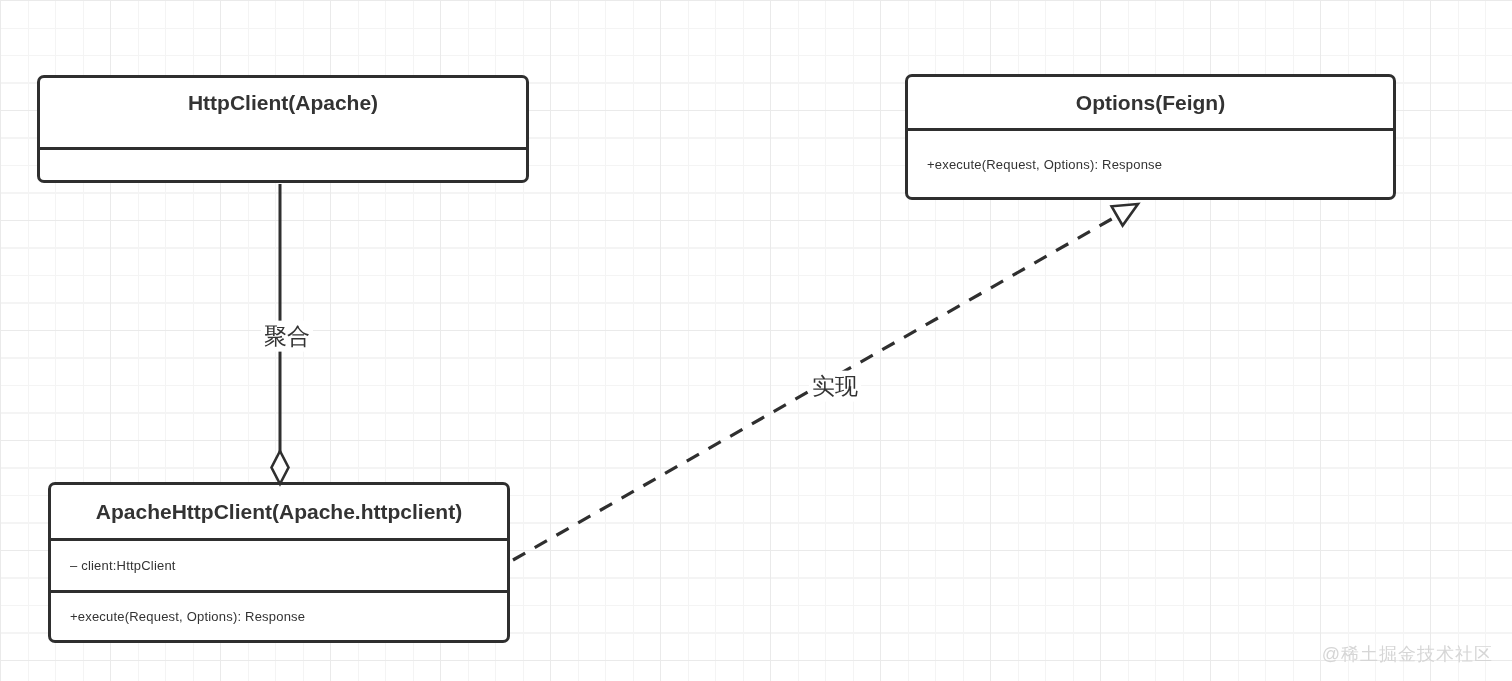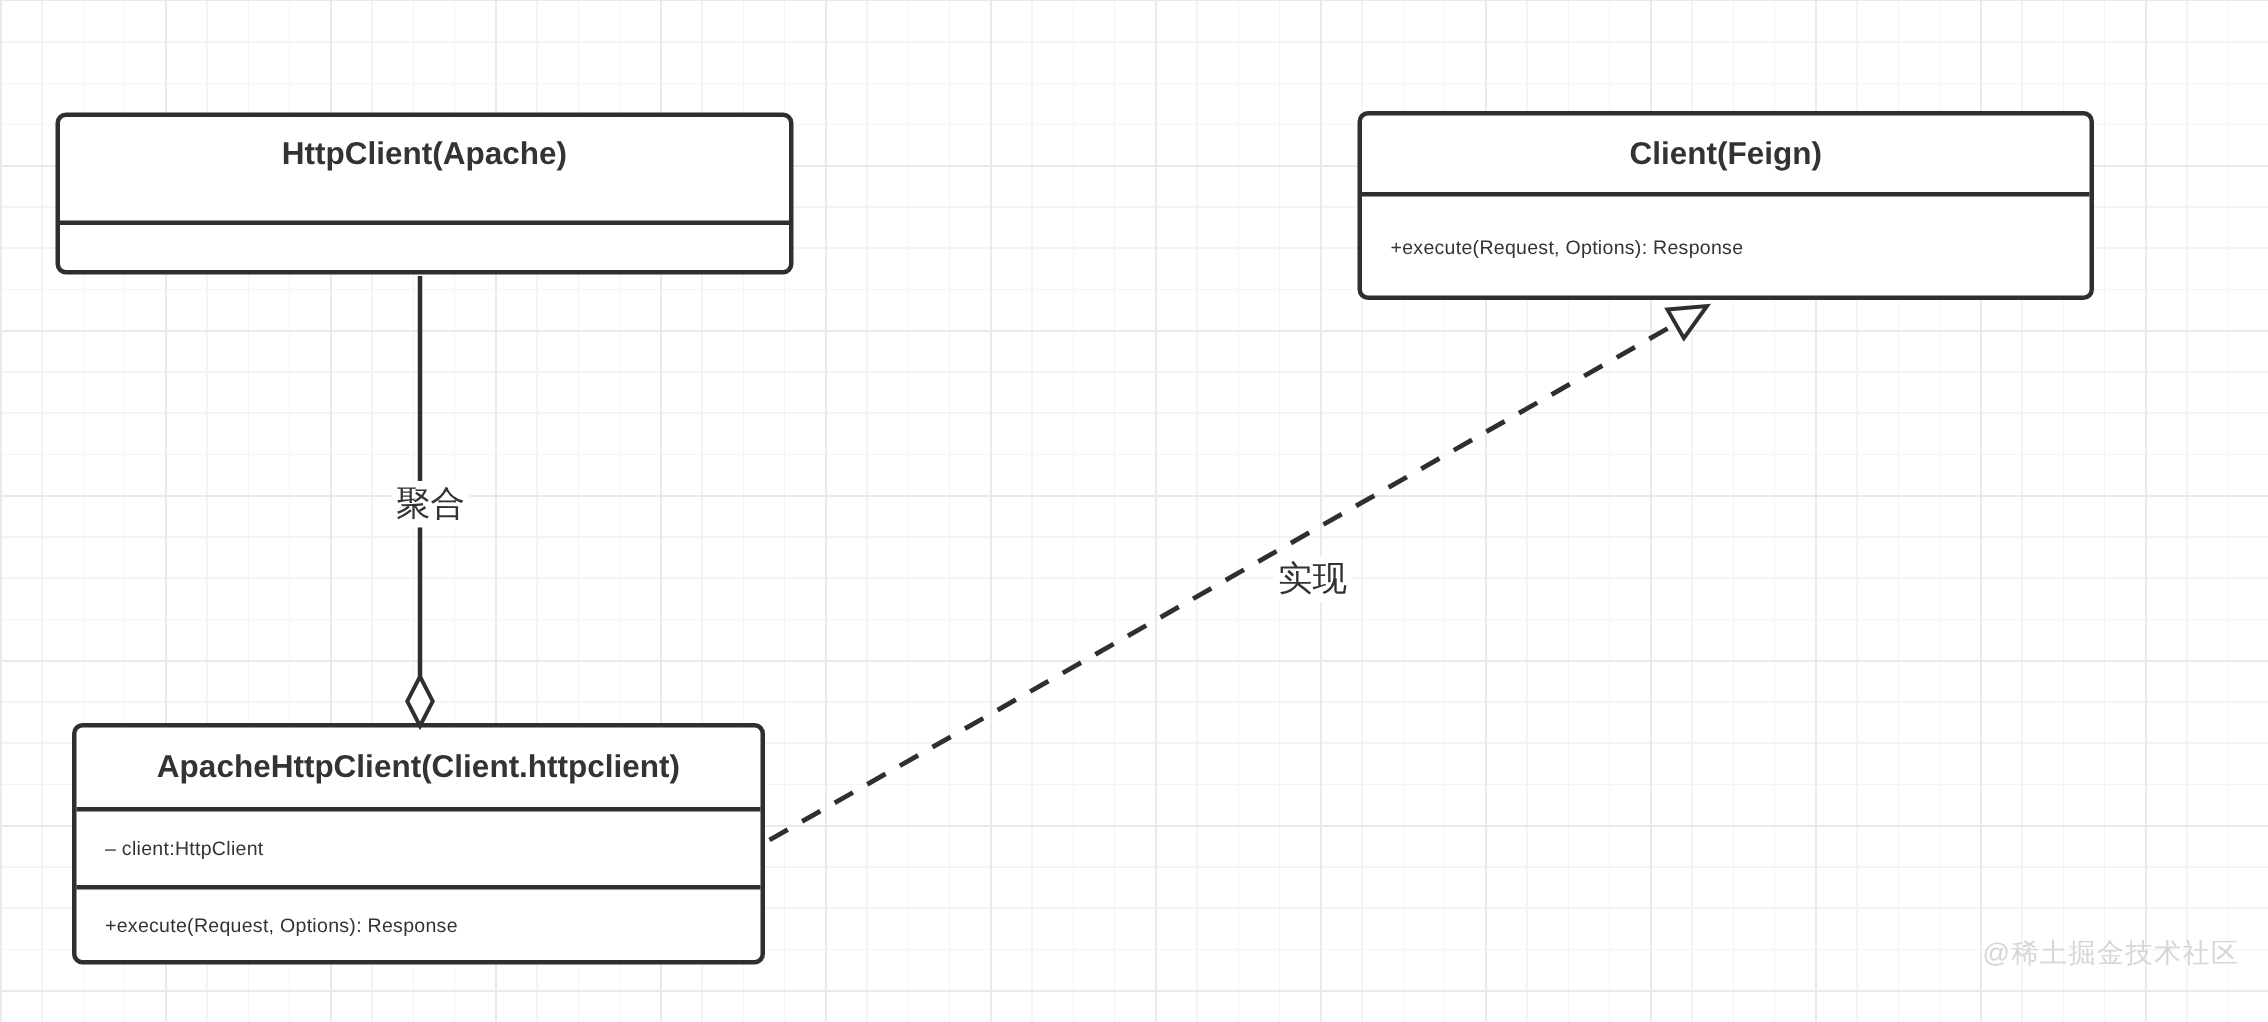--- a/index.html
+++ b/index.html
@@ -67,24 +67,24 @@
     transform:translate(-50%,-50%);
     background:#ffffff;
     color:var(--text);
     font-size:23px;
     line-height:1.25;
     padding:1px 3px;
     white-space:nowrap;
     text-align:right;
   }
   #label-aggregation{left:287px;top:336px;}
-  #label-realization{left:875px;top:386px;}
+  #label-realization{left:835px;top:386px;}
 
   #watermark{
-    position:absolute;right:19px;top:623px;
+    position:absolute;right:19px;top:642px;
     color:var(--watermark);
     font-size:18px;
     letter-spacing:1px;
     white-space:nowrap;
     padding-left:32px;
   }
 </style>
 </head>
 <body>
 
@@ -92,30 +92,30 @@
 
   <div class="class-box" id="box-httpclient-apache">
     <div class="compartment title">
       <span>HttpClient(Apache)</span>
     </div>
     <div class="compartment empty"></div>
   </div>
 
   <div class="class-box" id="box-client-feign">
     <div class="compartment title">
-      <span>Client(Feign)</span>
+      <span>Options(Feign)</span>
     </div>
     <div class="compartment member method">
       <span>+execute(Request, Options): Response</span>
     </div>
   </div>
 
   <div class="class-box" id="box-apache-httpclient">
     <div class="compartment title">
-      <span>ApacheHttpClient(Client.httpclient)</span>
+      <span>ApacheHttpClient(Apache.httpclient)</span>
     </div>
     <div class="compartment member field">
       <span>– client:HttpClient</span>
     </div>
     <div class="compartment member method">
       <span>+execute(Request, Options): Response</span>
     </div>
   </div>
 
   <svg id="edge-layer" viewBox="0 0 1512 681" xmlns="http://www.w3.org/2000/svg">

